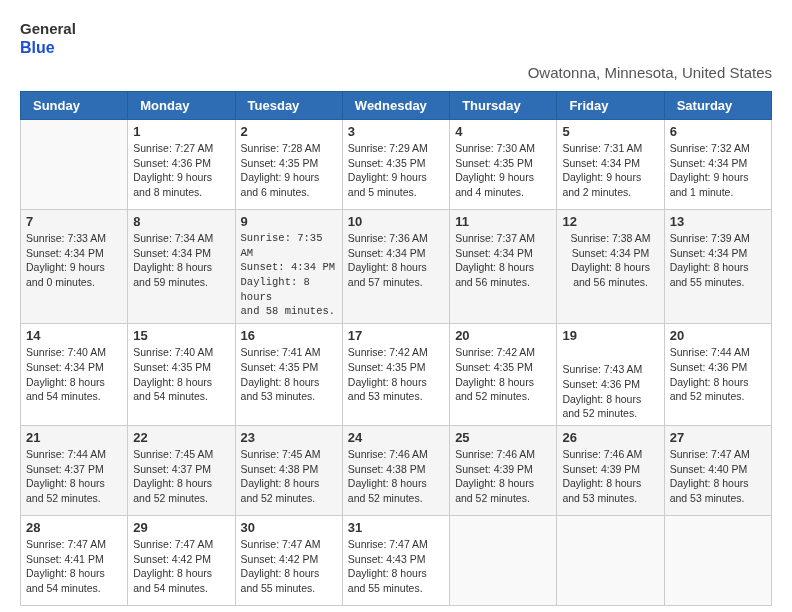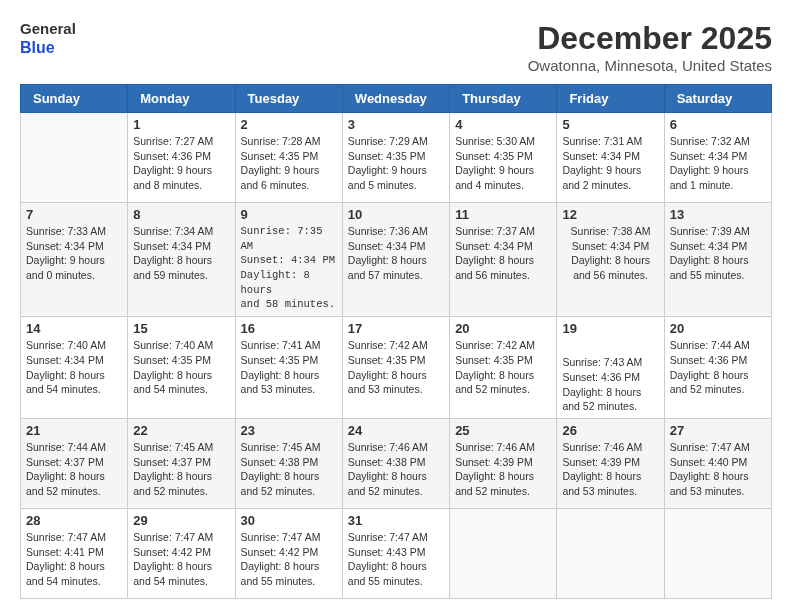--- a/index.html
+++ b/index.html
@@ -25,20 +25,21 @@
       text-align: right;
     }
     .month-title {
       font-size: 32px;
       font-weight: bold;
       color: #333;
     }
     .location {
       font-size: 15px;
       color: #555;
+      margin-top: 44px;
     }
     table {
       width: 100%;
       border-collapse: collapse;
       table-layout: fixed;
     }
     thead tr th {
       background-color: #2e6db4;
       color: #fff;
       font-size: 13px;
@@ -79,21 +80,20 @@
 
 <div class="header">
   <div class="logo">
 
     <div style="display:flex;flex-direction:column;line-height:1.2;">
       <span style="font-size:15px;font-weight:bold;color:#333;">General</span>
       <span style="font-size:16px;font-weight:bold;color:#1d4ed8;">Blue</span>
     </div>
   </div>
   <div class="title-block">
-    <div class="month-title">December 2025</div>
     <div class="location">Owatonna, Minnesota, United States</div>
   </div>
 </div>
 
 <table>
   <thead>
     <tr>
     <th>Sunday</th>
         <th>Monday</th>
         <th>Tuesday</th>
@@ -122,21 +122,21 @@
         </td>
         <td>
           <span class="day-number">3</span>
           <div class="cell-info" style="white-space: pre-line;">Sunrise: 7:29 AM
 Sunset: 4:35 PM
 Daylight: 9 hours
 and 5 minutes.</div>
         </td>
         <td>
           <span class="day-number">4</span>
-          <div class="cell-info" style="white-space: pre-line;">Sunrise: 5:30 AM
+          <div class="cell-info" style="white-space: pre-line;">Sunrise: 7:30 AM
 Sunset: 4:35 PM
 Daylight: 9 hours
 and 4 minutes.</div>
         </td>
         <td>
           <span class="day-number">5</span>
           <div class="cell-info" style="white-space: pre-line;">Sunrise: 7:31 AM
 Sunset: 4:34 PM
 Daylight: 9 hours
 and 2 minutes.</div>

